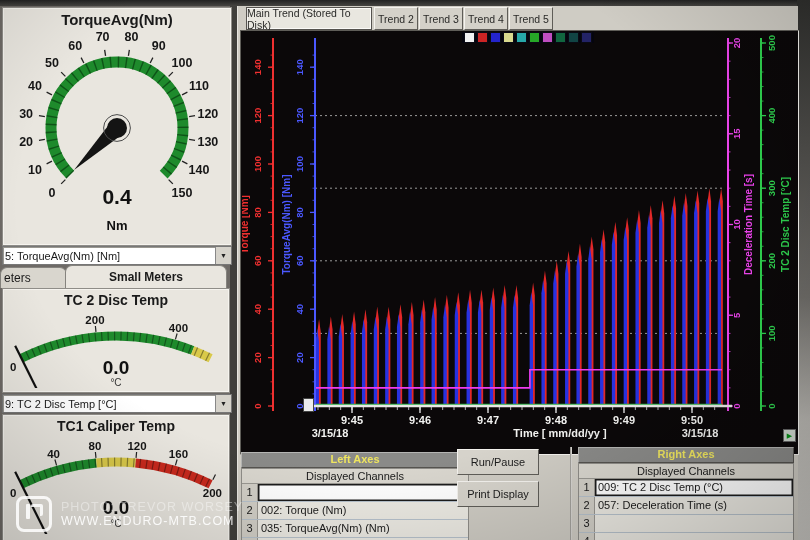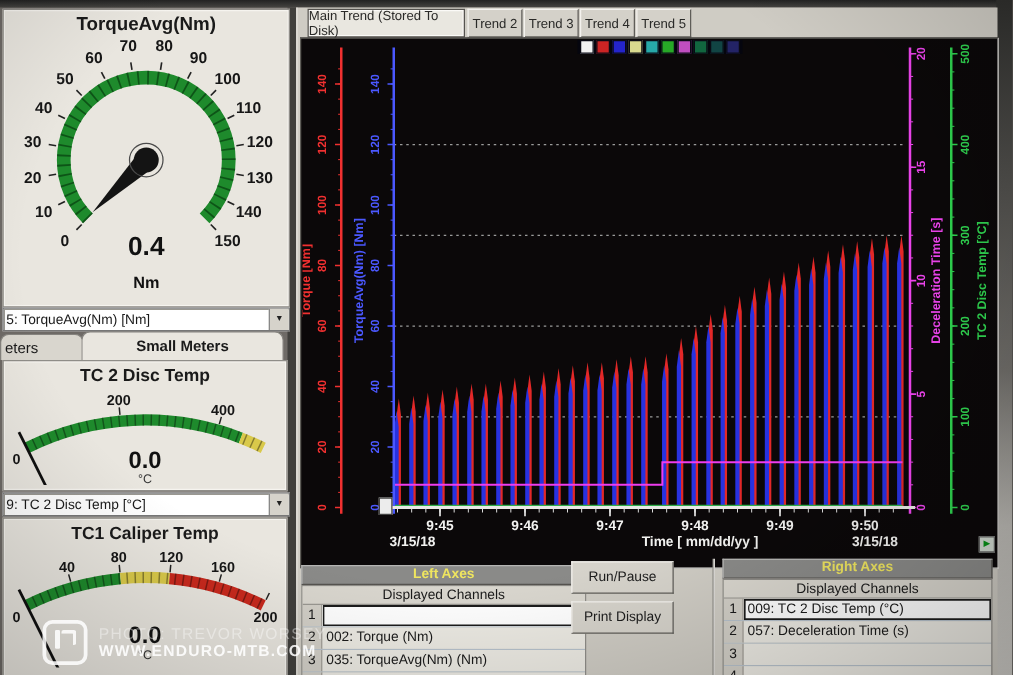--- a/index.html
+++ b/index.html
@@ -540,25 +540,25 @@
     <div class="trow">
       <div class="numcol">3</div>
       <div class="cell"></div>
     </div>
     <div class="trow">
       <div class="numcol">4</div>
       <div class="cell"></div>
     </div>
   </div>
 
-  <div id="watermark" class="abs" style="left:34px;top:496px;">
+  <div id="watermark" class="abs" style="left:16px;top:496px;">
     <div style="width:30px;height:30px;border:3px solid rgba(255,255,255,0.85);border-radius:8px;position:relative;">
       <div style="position:absolute;left:7px;top:5px;width:4px;height:15px;background:rgba(255,255,255,0.85);border-radius:1px;"></div>
       <div style="position:absolute;right:6px;top:5px;width:9px;height:9px;border:3px solid rgba(255,255,255,0.85);border-radius:2px;border-left:none;border-bottom:none;"></div>
     </div>
     <div style="margin-left:9px;">
       <div style="font-size:12.5px;letter-spacing:1px;color:rgba(255,255,255,0.40);">PHOTO: TREVOR WORSEY</div>
-      <div style="font-size:12.5px;font-weight:bold;letter-spacing:1px;color:rgba(255,255,255,0.88);">WWW.ENDURO-MTB.COM</div>
+      <div style="font-size:12.5px;font-weight:normal;letter-spacing:1px;color:rgba(255,255,255,0.88);">WWW.ENDURO-MTB.COM</div>
     </div>
   </div>
 
   <div id="vignette" class="abs"></div>
 </div>
 
 </body></html>

